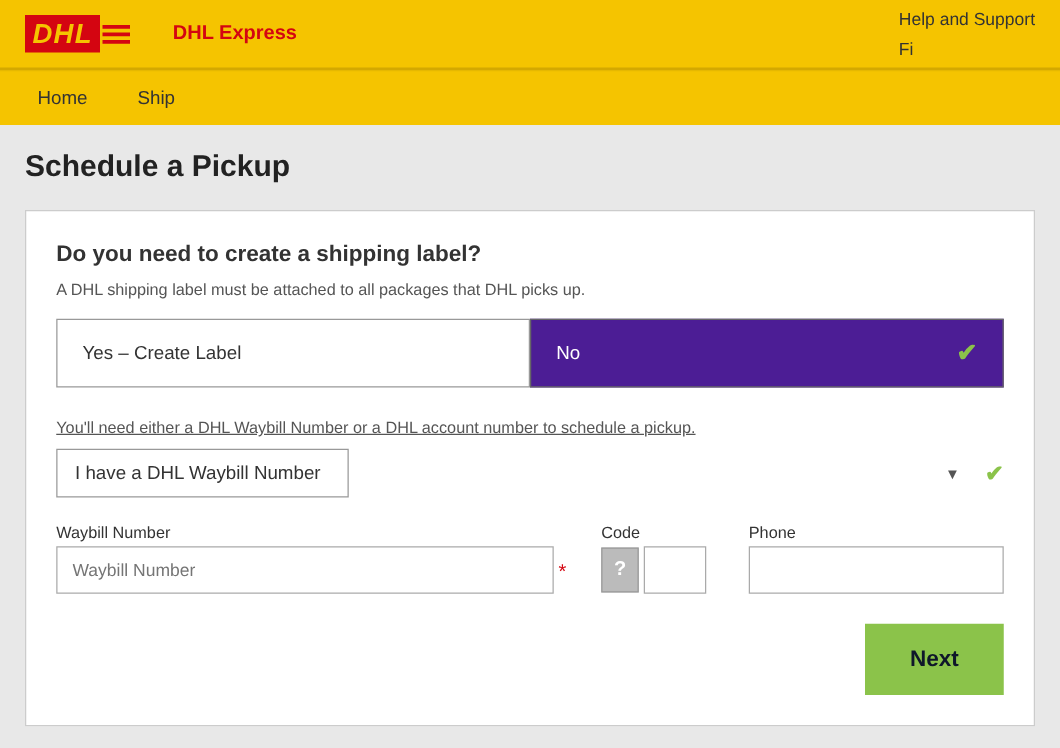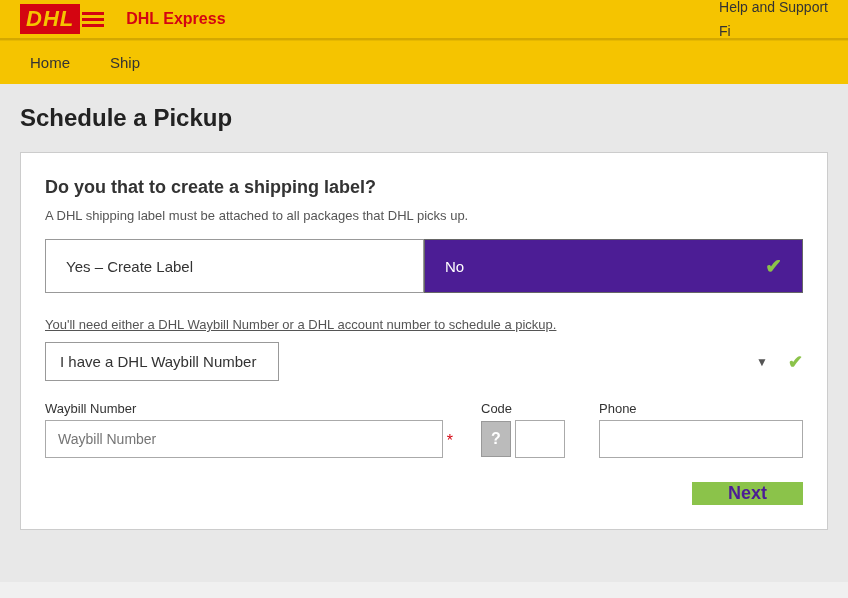--- a/index.html
+++ b/index.html
@@ -4,21 +4,21 @@
   <style>
     * { margin: 0; padding: 0; box-sizing: border-box; }
     body { font-family: Arial, sans-serif; background: #f0f0f0; width: 848px; min-height: 598px; }
 
     
     .header {
       background: #f5c400;
       display: flex;
       align-items: center;
       padding: 0 20px;
-      height: 40px;
+      height: 56px;
       border-bottom: 2px solid #d4a800;
       justify-content: center;
     }
     .logo-area {
       display: flex;
       align-items: center;
       gap: 10px;
     }
     .dhl-logo {
       display: flex;
@@ -42,21 +42,21 @@
     }
     .dhl-line {
       height: 3px;
       width: 22px;
       background: #d40511;
     }
     .dhl-express {
       color: #d40511;
       font-weight: 700;
       font-size: 16px;
-      margin-left: 12px;
+      margin-left: 24px;
     }
     .header-right {
       margin-left: auto;
       display: flex;
       gap: 8px;
       font-size: 14px;
       color: #333;
       flex-direction: column;
     }
     .header-link {
@@ -254,23 +254,23 @@
     }
 
     
     .next-row {
       display: flex;
       justify-content: flex-end;
       margin-top: 24px;
     }
     .btn-next {
       background: #8bc34a;
-      color: #4c1d95;
+      color: #0f172a;
       border: none;
-      padding: 1px 36px;
+      padding: 18px 36px;
       font-size: 18px;
       font-weight: bold;
       cursor: pointer;
     }
   </style>
 </head>
 <body>
 
 <div class="header">
   <div class="logo-area">
@@ -293,21 +293,21 @@
 <div class="nav">
   <div class="nav-item">Home</div>
   <div class="nav-item">Ship</div>
 </div>
 
 <div class="page-bg">
   <h1 class="page-title">Schedule a Pickup</h1>
 
   <div class="card">
 
-    <p class="question">Do you that to create a shipping label?</p>
+    <p class="question">Do you need to create a shipping label?</p>
     <p class="sub-text">
       <span>A DHL shipping label must be attached to all packages that DHL picks up.</span>
     </p>
 
     <div class="label-buttons">
       <button class="btn-yes">Yes – Create Label</button>
       <button class="btn-no">
         <span>No</span>
         <span class="check-icon">✔</span>
       </button>

